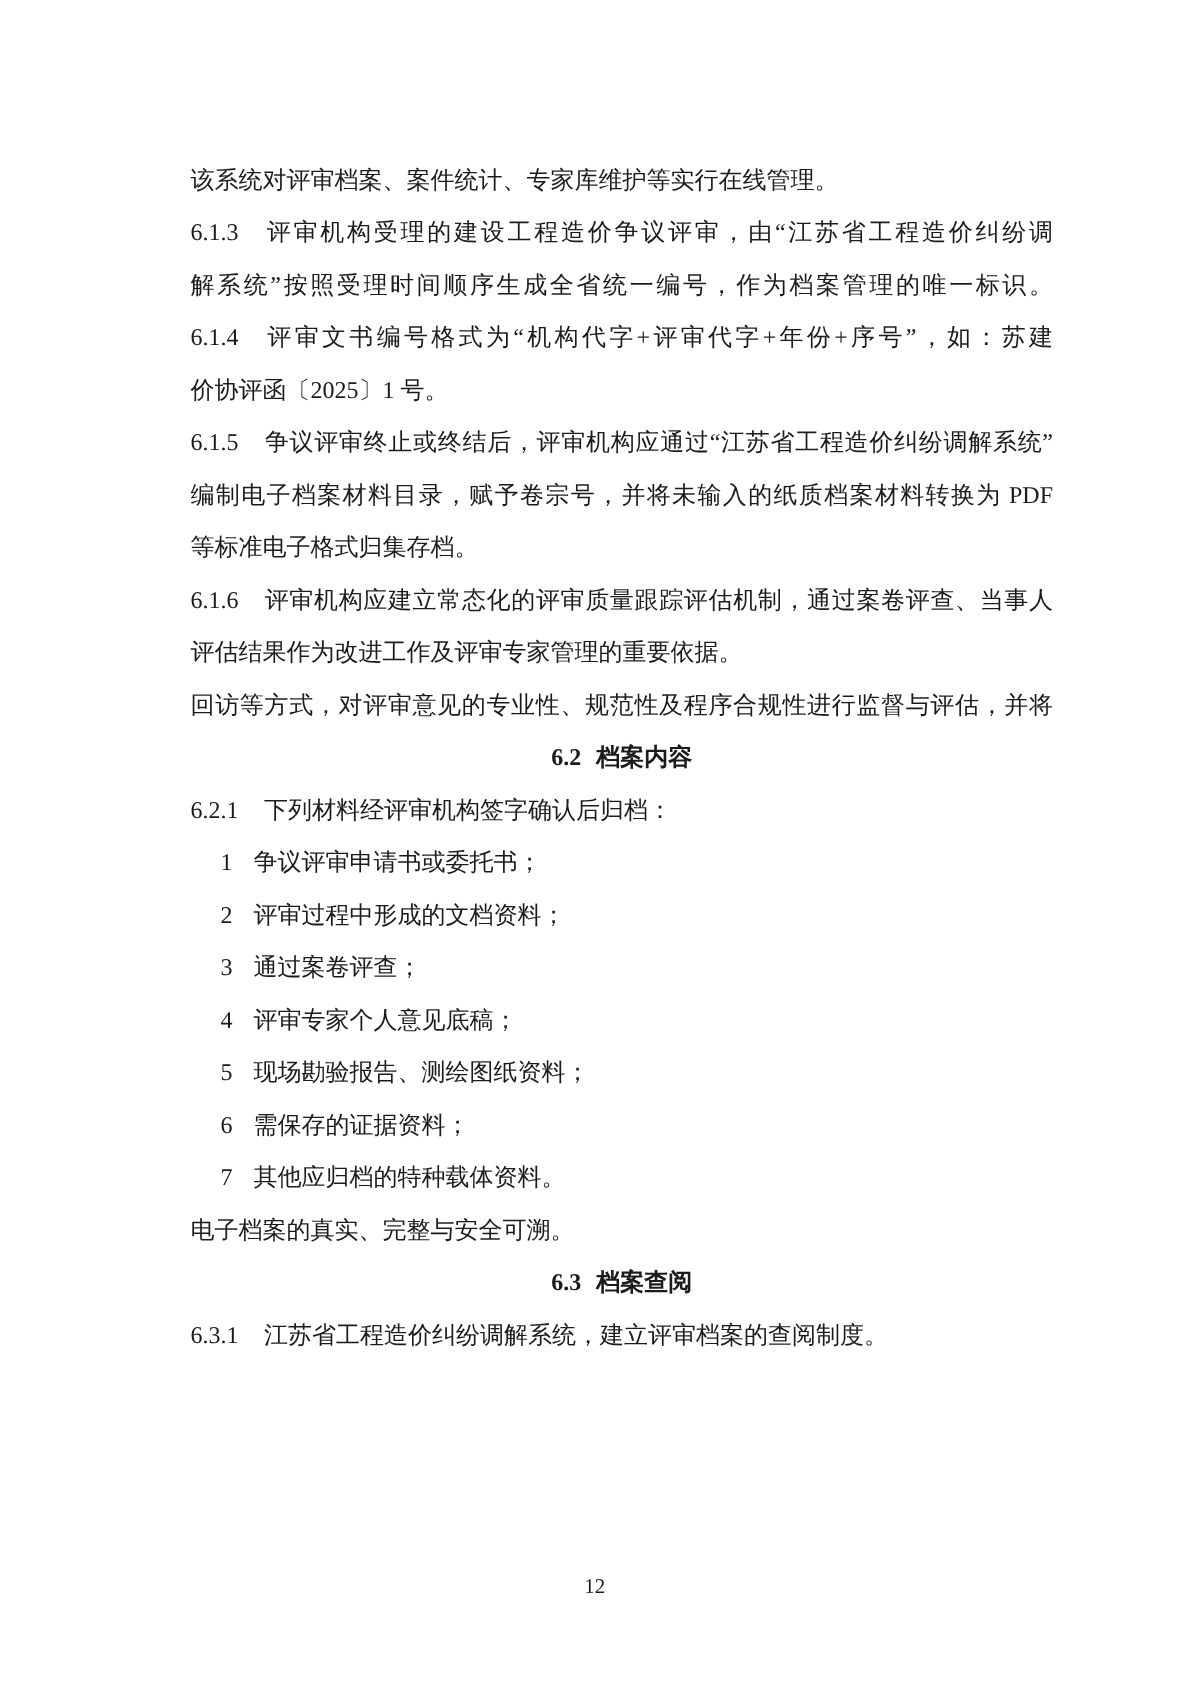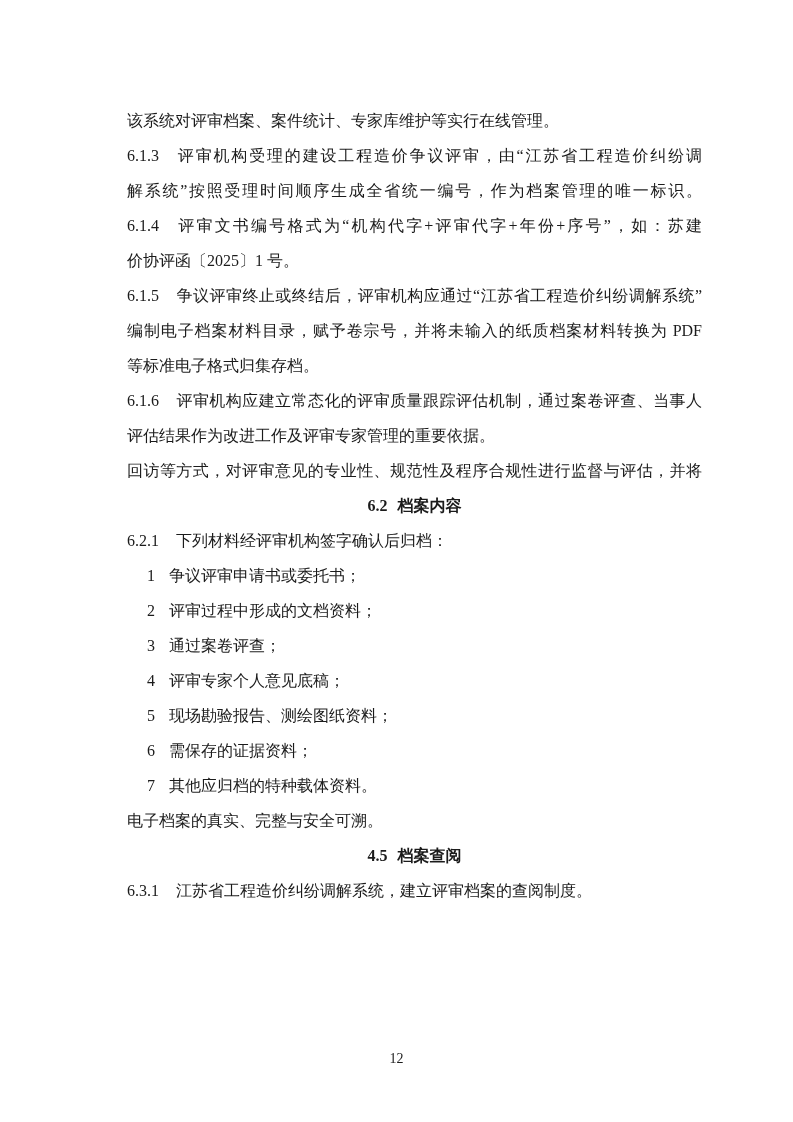--- a/index.html
+++ b/index.html
@@ -106,21 +106,21 @@
     <p class="para list">
       <span class="line"><span class="num">7</span><span>其他应归档的特种载体资料。</span></span>
     </p>
 
 
     <p class="para">
       <span class="line">电子档案的真实、完整与安全可溯。</span>
     </p>
 
     <h2 class="heading">
-      <span class="h-num">4.5</span><span>档案查阅</span>
+      <span class="h-num">6.3</span><span>档案查阅</span>
     </h2>
 
     <p class="para">
       <span class="line"><span class="num">6.3.1</span><span>江苏省工程造价纠纷调解系统，建立评审档案的查阅制度。</span></span>
     </p>
 
   </section>
 
   <footer class="page-footer">
     <span>12</span>

